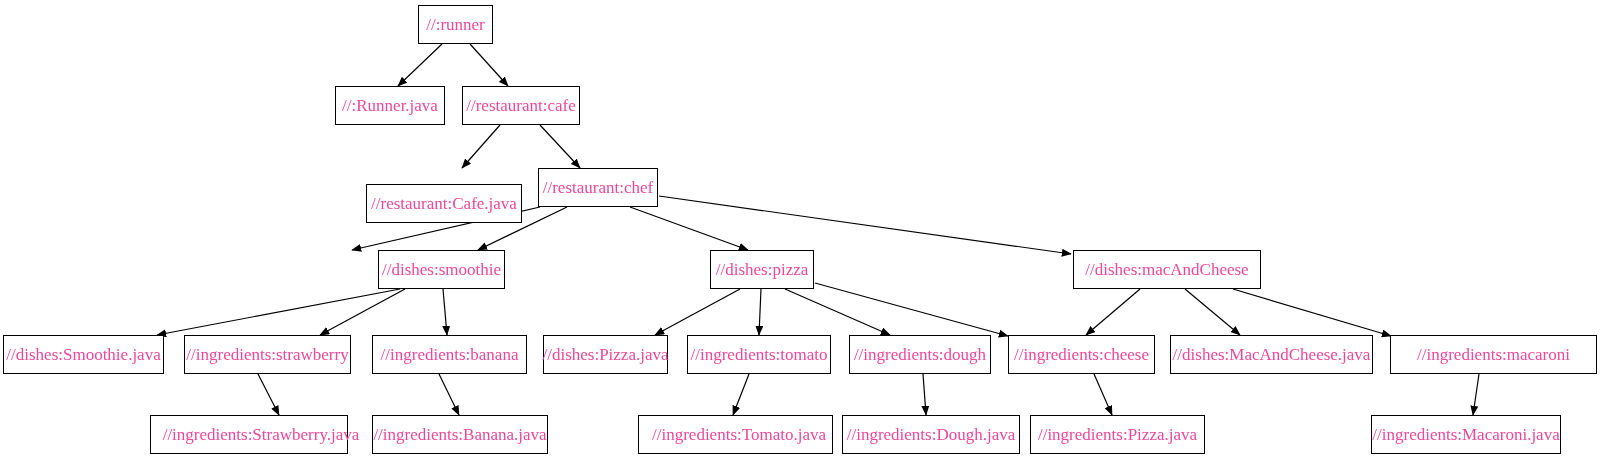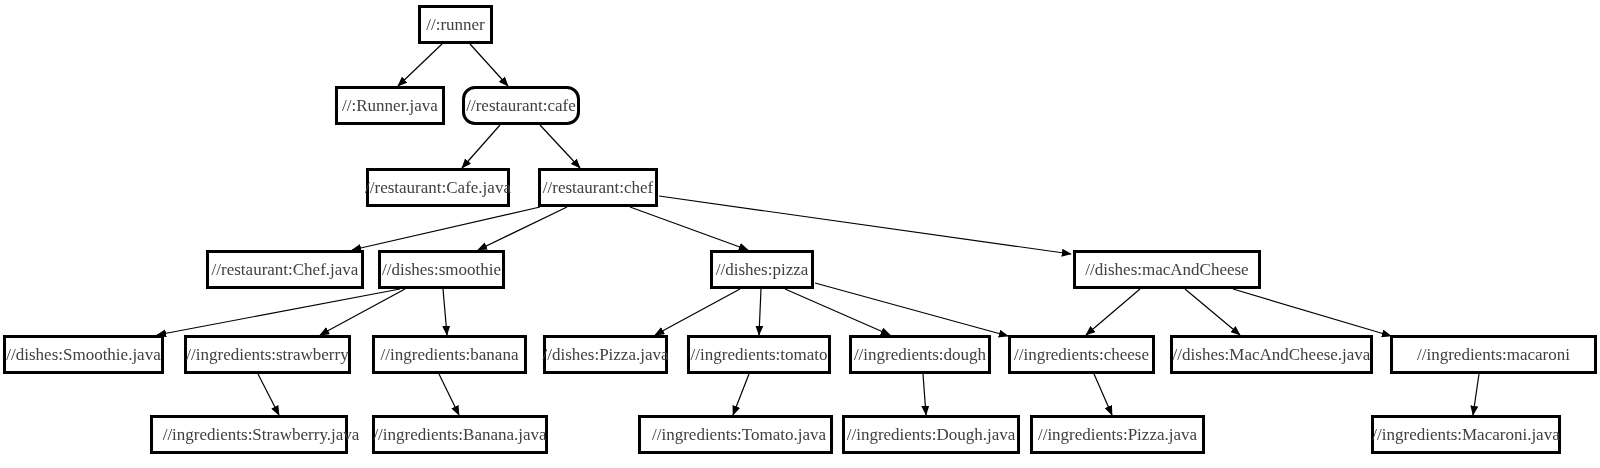--- a/index.html
+++ b/index.html
@@ -26,28 +26,28 @@
   #node-layer {
     position: absolute;
     left: 0;
     top: 0;
     width: 1600px;
     height: 468px;
   }
   .node {
     position: absolute;
     box-sizing: border-box;
-    border: 3px solid #000000;
+    border: 1px solid #000000;
     background: #ffffff;
     display: flex;
     align-items: center;
     justify-content: center;
     font-size: 17px;
     line-height: 1;
-    color: #404040;
+    color: #ec4899;
     white-space: nowrap;
   }
   .node-label {
     display: block;
     padding: 0 2px;
   }
 </style>
 </head>
 <body>
 
@@ -85,31 +85,28 @@
         <line x1="1479" y1="374" x2="1473" y2="415" stroke="#000000" stroke-width="1.2" marker-end="url(#arrowhead)"></line>
       </g>
   </svg>
   <div id="node-layer">
       <div class="node" style="left: 418px; top: 5px; width: 75px; height: 39px; border-color: rgb(0, 0, 0); background: rgb(255, 255, 255);">
         <span class="node-label">//:runner</span>
       </div>
       <div class="node" style="left: 335px; top: 86px; width: 110px; height: 39px; border-color: rgb(0, 0, 0); background: rgb(255, 255, 255);">
         <span class="node-label">//:Runner.java</span>
       </div>
-      <div class="node" style="left: 462px; top: 86px; width: 118px; height: 39px; border-color: rgb(0, 0, 0); background: rgb(255, 255, 255); border-radius: 13px;">
+      <div class="node" style="left: 462px; top: 86px; width: 118px; height: 39px; border-color: rgb(0, 0, 0); background: rgb(255, 255, 255);">
         <span class="node-label">//restaurant:cafe</span>
       </div>
-      <div class="node" style="left: 366px; top: 168px; width: 144px; height: 39px; border-color: rgb(0, 0, 0); background: rgb(255, 255, 255);">
+      <div class="node" style="left: 366px; top: 184px; width: 156px; height: 39px; border-color: rgb(0, 0, 0); background: rgb(255, 255, 255);">
         <span class="node-label">//restaurant:Cafe.java</span>
       </div>
       <div class="node" style="left: 538px; top: 168px; width: 120px; height: 39px; border-color: rgb(0, 0, 0); background: rgb(255, 255, 255);">
         <span class="node-label">//restaurant:chef</span>
-      </div>
-      <div class="node" style="left: 206px; top: 250px; width: 158px; height: 39px; border-color: rgb(0, 0, 0); background: rgb(255, 255, 255);">
-        <span class="node-label">//restaurant:Chef.java</span>
       </div>
       <div class="node" style="left: 378px; top: 250px; width: 127px; height: 39px; border-color: rgb(0, 0, 0); background: rgb(255, 255, 255);">
         <span class="node-label">//dishes:smoothie</span>
       </div>
       <div class="node" style="left: 710px; top: 250px; width: 104px; height: 39px; border-color: rgb(0, 0, 0); background: rgb(255, 255, 255);">
         <span class="node-label">//dishes:pizza</span>
       </div>
       <div class="node" style="left: 1073px; top: 250px; width: 188px; height: 39px; border-color: rgb(0, 0, 0); background: rgb(255, 255, 255);">
         <span class="node-label">//dishes:macAndCheese</span>
       </div>

